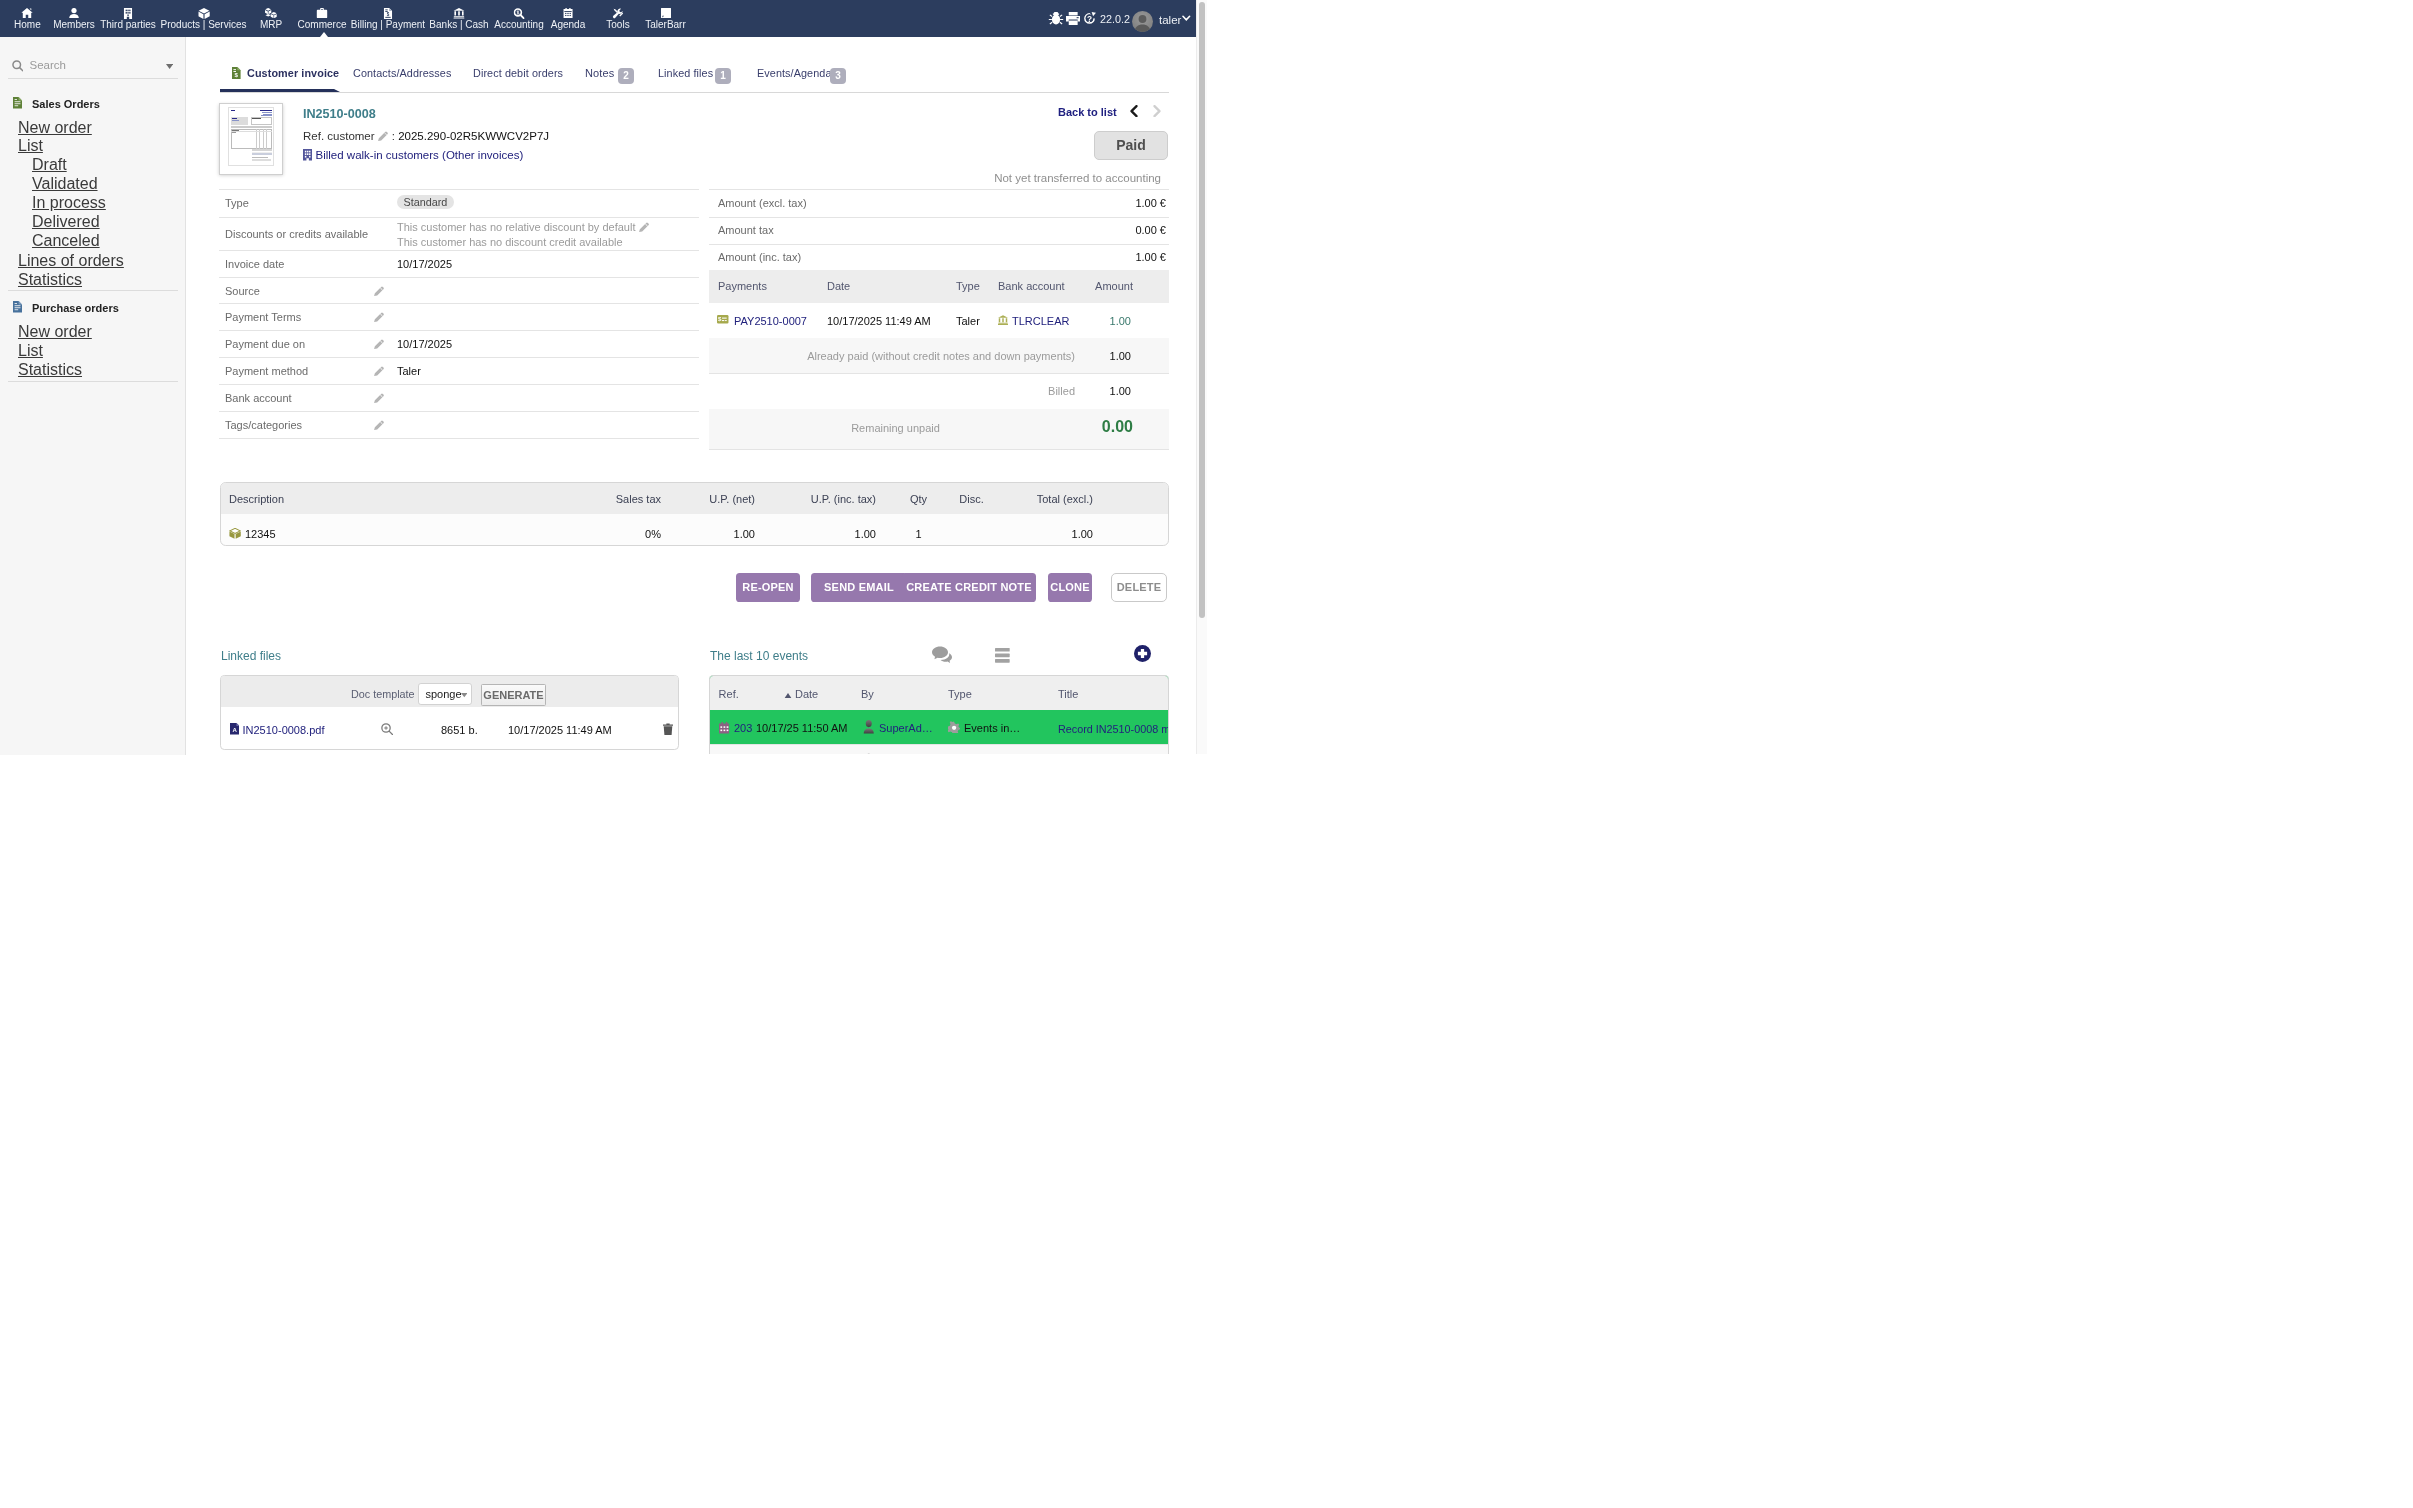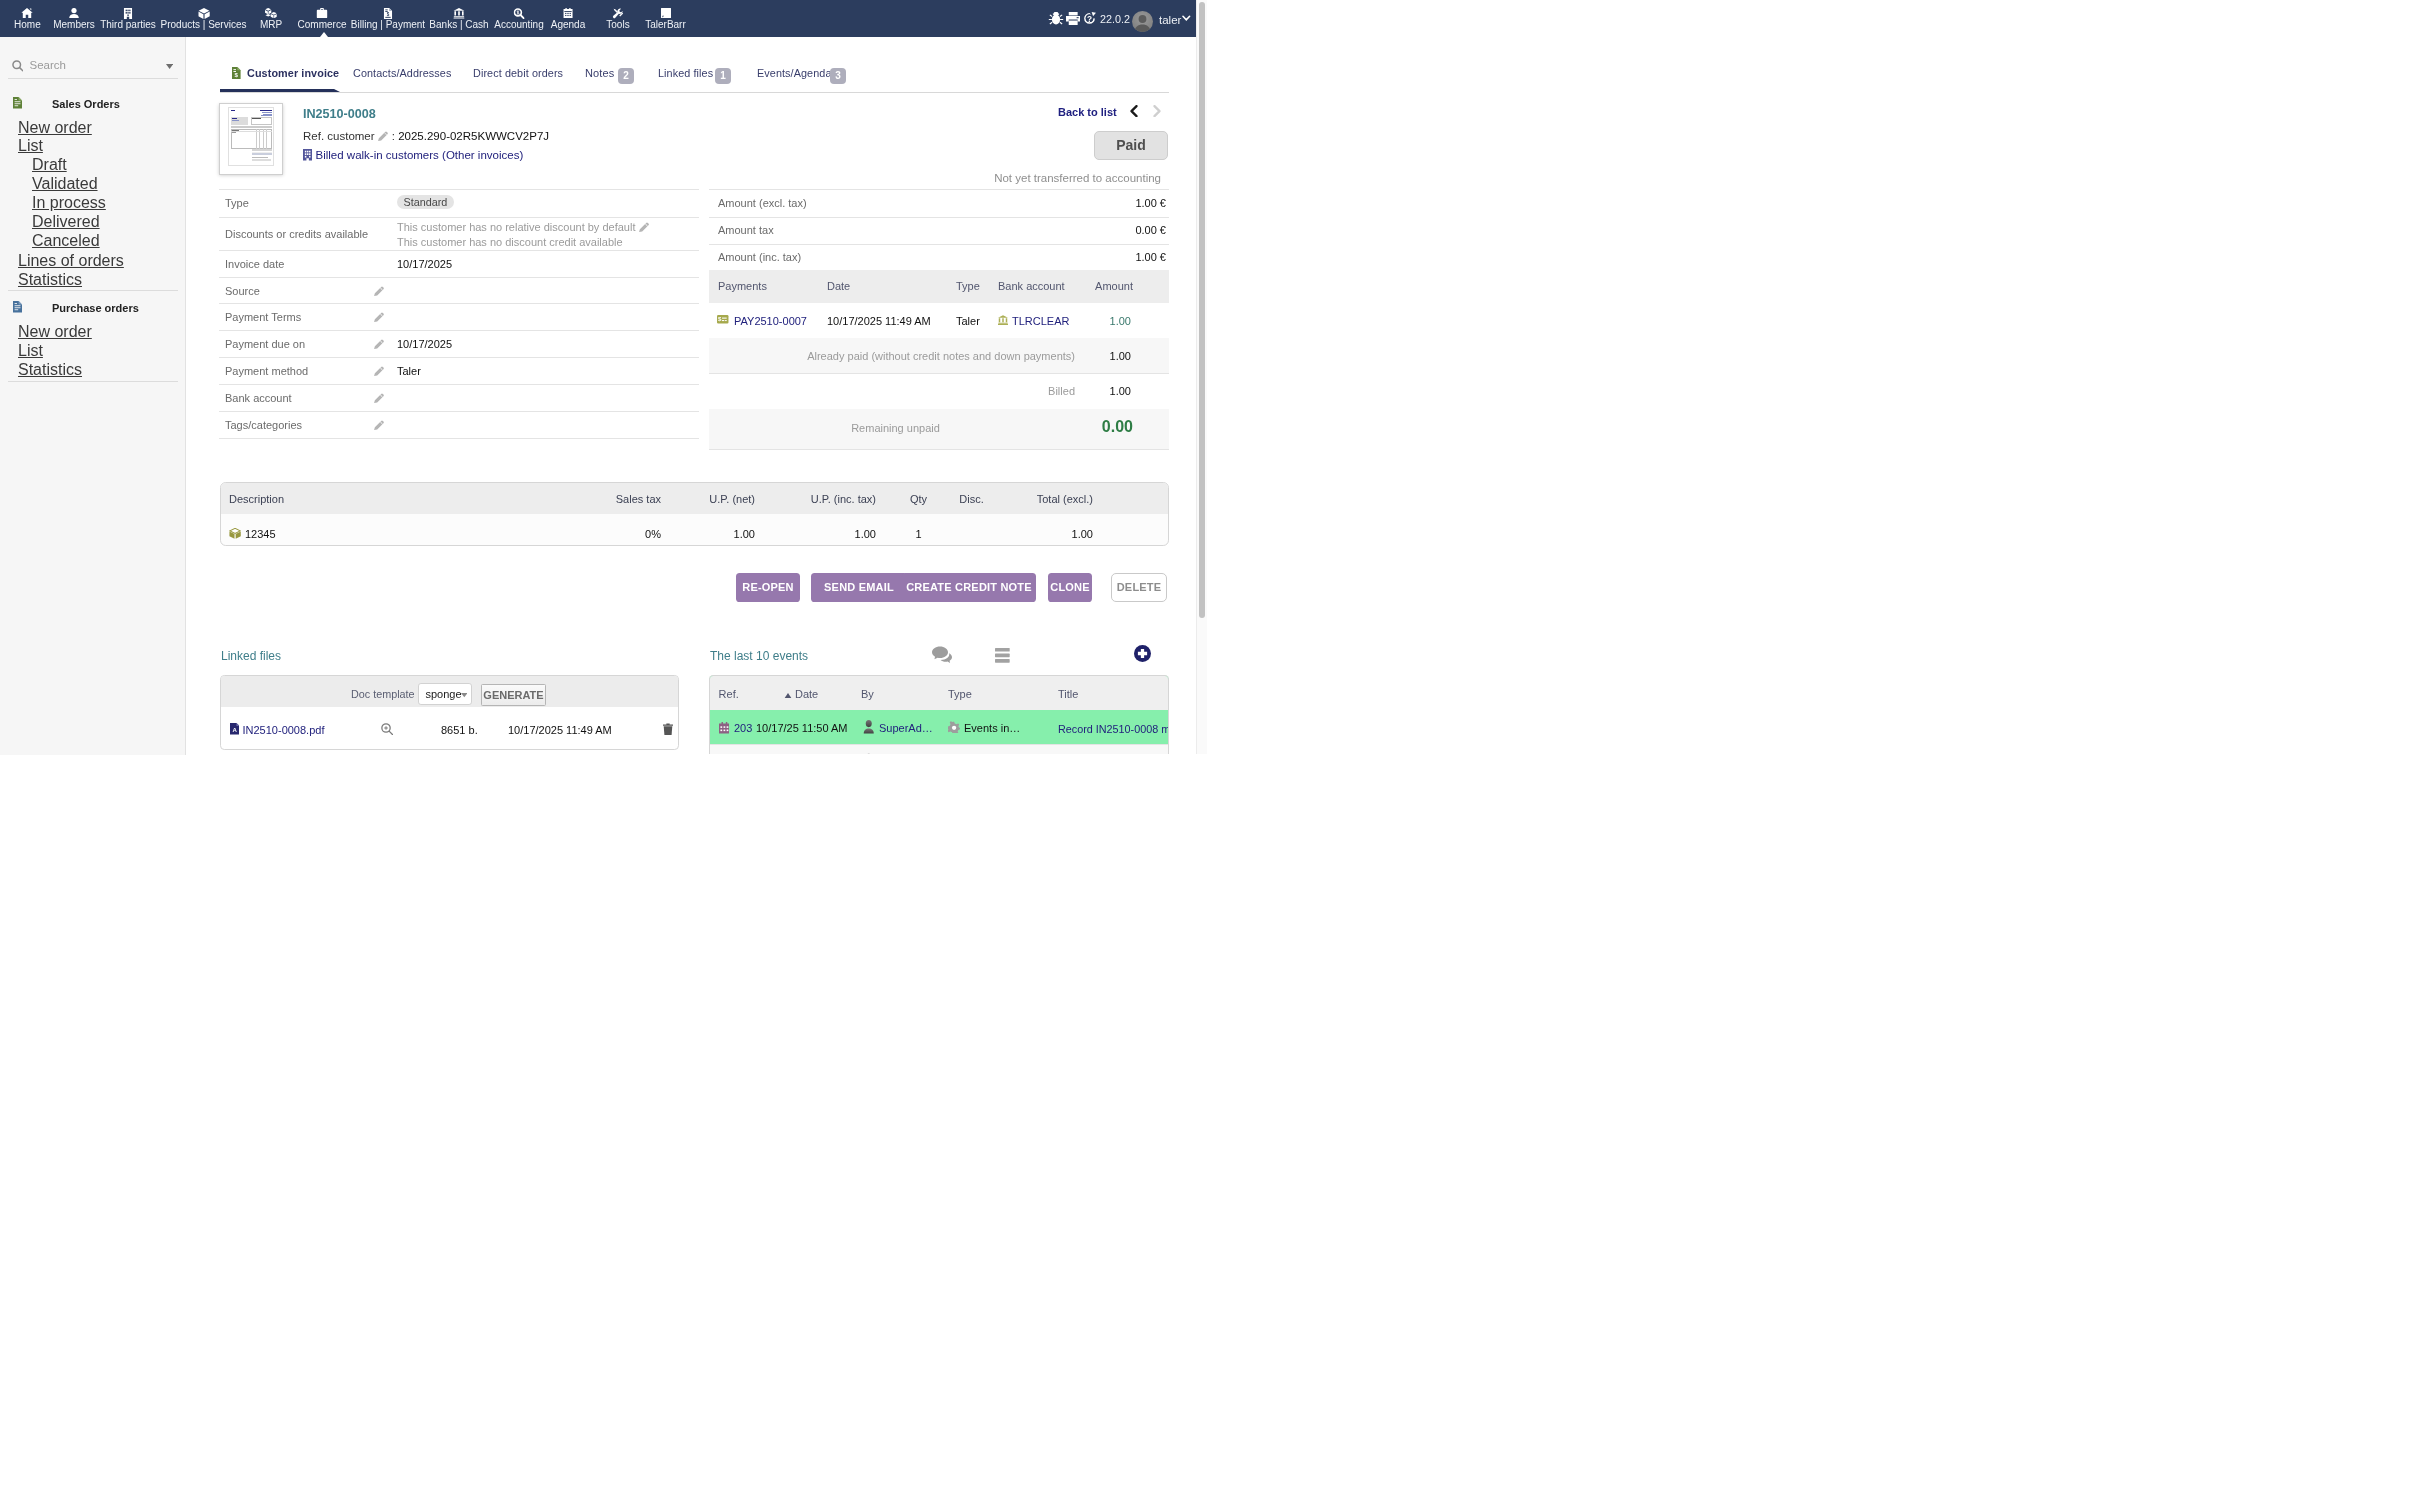--- a/index.html
+++ b/index.html
@@ -7,21 +7,21 @@
   font-family:"Liberation Sans", sans-serif; font-size:11px; color:#212529; }
 .abs { position:absolute; }
 #nav { position:absolute; left:0; top:0; width:1196px; height:37px; background:#2c3d5e; }
 .navitem { position:absolute; top:0; height:37px; text-align:center; color:#eef1f6; font-size:10px; }
 .navitem .nlab { position:absolute; top:19.4px; width:100%; text-align:center; white-space:nowrap; }
 .navitem svg { position:absolute; top:7.2px; left:50%; transform:translateX(-50%) scale(0.84); }
 .notch { position:absolute; top:32px; width:0; height:0; border-left:4px solid transparent; border-right:4px solid transparent; border-bottom:5px solid #fff; }
 #sidebar { position:absolute; left:0; top:37px; width:186px; height:718px; background:#f6f6f6; border-right:0.7px solid #e2e2e2; }
 .sline { position:absolute; left:7.5px; width:170px; border-top:0.7px solid #dcdcdc; }
 .smenu { position:absolute; font-size:16px; color:#3a3a3a; white-space:nowrap;text-decoration:underline; }
-.shead { position:absolute; font-size:11px; font-weight:bold; color:#222; white-space:nowrap;margin-left:20px; }
+.shead { position:absolute; font-size:11px; font-weight:bold; color:#222; white-space:nowrap; }
 #main { position:absolute; left:187px; top:37px; width:1009px; height:718px; background:#fff; }
 .teal { color:#3f7e8a; }
 .navy { color:#22227d; }
 .graylab { color:#6b6b6b; }
 .hline { position:absolute; border-top:0.7px solid #e4e4e4; }
 .pill { display:inline-block; background:#e4e4e4; color:#474747; border-radius:8px; padding:1.1px 6.5px; font-size:10.8px; }
 .badge { display:inline-block; background:#aeaebc; color:#fff; border-radius:4px; font-size:10px; font-weight:bold; text-align:center; }
 .btn { position:absolute; top:536px; height:29px; background:#9678ad; border-radius:3.6px; color:#fff; font-weight:bold; font-size:11px; text-align:center; line-height:29px; letter-spacing:0.2px; }
 .rowgray { background:#f7f7f7; }
 #scroll { position:absolute; left:1196px; top:0; width:10.8px; height:754px; background:#fafafa; border-left:0.7px solid #ececec; }
@@ -452,21 +452,21 @@
       <path d="M21.5 8.5 c2 1.2 3.5 3 3.5 5 c0 1.8-1.2 3.4-3 4.4 l0.6 2.6 -3.2-1.6 c-0.7 0.2-1.5 0.3-2.3 0.3 c-2.6 0-4.9-0.9-6.3-2.3 c7 0 11.5-3.6 10.7-8.4 Z"></path>
     </svg>
 <svg class="abs" style="left:808px;top:611px" width="14.7" height="14.7" viewBox="0 0 20.5 20.5" fill="#a2a2a2">
       <rect x="0" y="0" width="20.5" height="5" rx="0.8"></rect>
       <rect x="0" y="7.8" width="20.5" height="5" rx="0.8"></rect>
       <rect x="0" y="15.5" width="20.5" height="5" rx="0.8"></rect>
     </svg>
 <div class="abs" style="left:947px;top:608px;width:17px;height:17px;border-radius:50%;background:#1f2169"><svg width="17" height="17" viewBox="0 0 24 24">
         <path d="M12 5.5 V18.5 M5.5 12 H18.5" stroke="#fff" stroke-width="4.6"></path>
       </svg></div>
-<div class="abs" style="left:522px;top:638px;width:460px;height:79px;border:0.7px solid #d6d6d6;border-radius:4.3px 4.3px 0 0;border-bottom:none;background:#86efac;overflow:hidden">
+<div class="abs" style="left:522px;top:638px;width:460px;height:79px;border:0.7px solid #d6d6d6;border-radius:4.3px 4.3px 0 0;border-bottom:none;background:#22c55e;overflow:hidden">
   <div class="abs" style="left:0;top:0;width:100%;height:34px;background:#efefef"></div>
   <div class="abs" style="left:8.6px;top:12.2px;color:#52566e">Ref.</div>
   <svg class="abs" style="left:74px;top:16.5px" width="8" height="5.7" viewBox="0 0 12 9" fill="#52566e">
         <path d="M6 0 L12 9 H0 Z"></path>
       </svg>
   <div class="abs" style="left:85px;top:12.2px;color:#52566e">Date</div>
   <div class="abs" style="left:151px;top:12.2px;color:#52566e">By</div>
   <div class="abs" style="left:238px;top:12.2px;color:#52566e">Type</div>
   <div class="abs" style="left:348px;top:12.2px;color:#52566e">Title</div>
   <svg class="abs" style="left:8.6px;top:46px" width="10.8" height="11.5" viewBox="0 0 15 16" fill="#8d6183">

